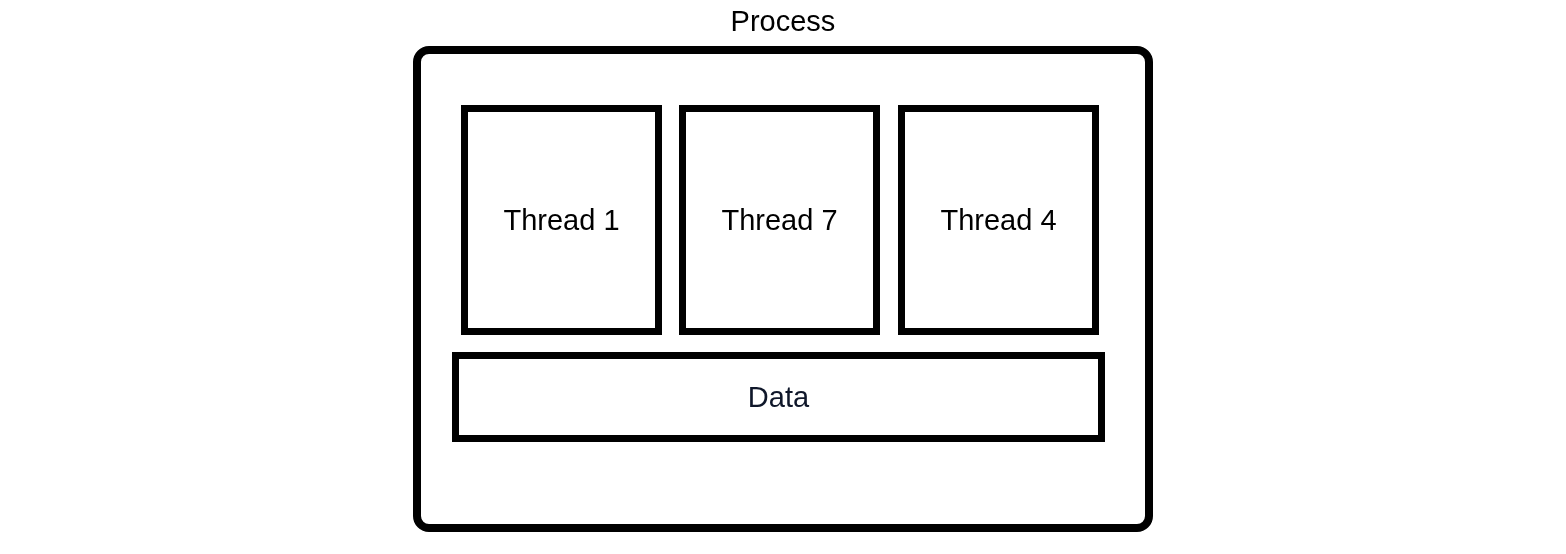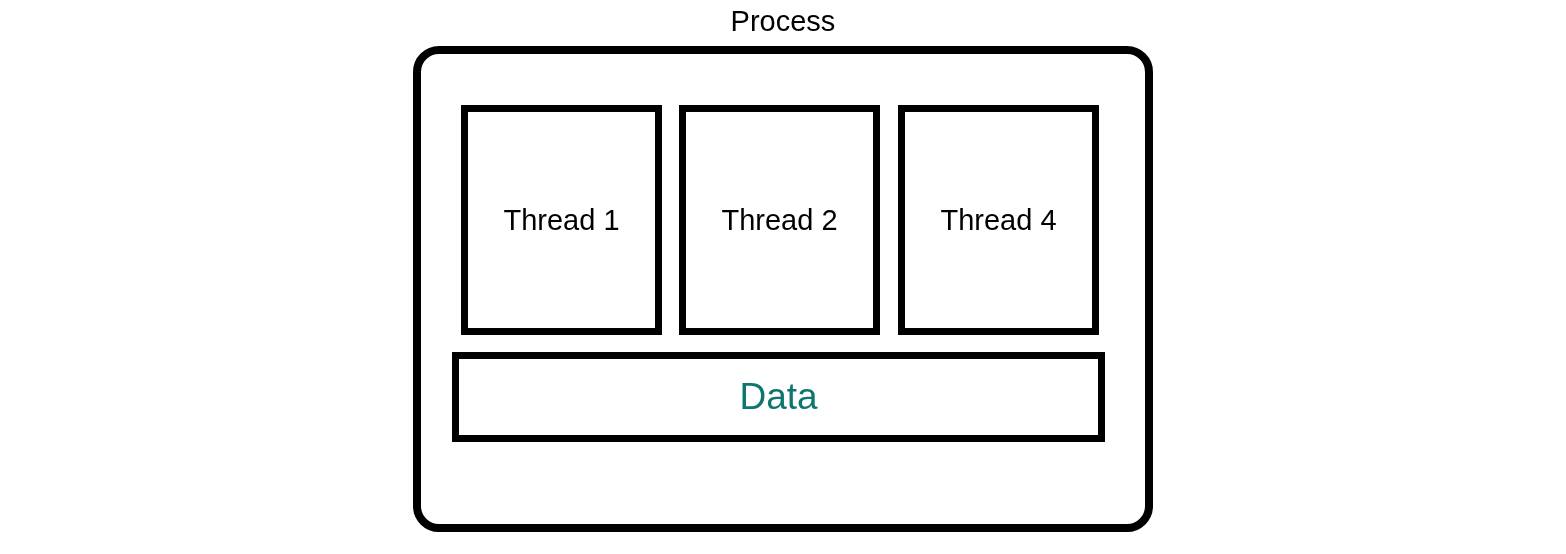--- a/index.html
+++ b/index.html
@@ -28,21 +28,21 @@
     line-height: 34px;
     color: #000000;
   }
   .process-box {
     position: absolute;
     left: 413px;
     top: 46px;
     width: 740px;
     height: 486px;
     border: 8px solid #000000;
-    border-radius: 26px;
+    border-radius: 16px;
     box-sizing: border-box;
     background: #ffffff;
   }
   .thread-box {
     position: absolute;
     top: 51px;
     width: 201px;
     height: 230px;
     border: 7px solid #000000;
     box-sizing: border-box;
@@ -61,39 +61,39 @@
     left: 31px;
     top: 298px;
     width: 653px;
     height: 90px;
     border: 7px solid #000000;
     box-sizing: border-box;
     background: #ffffff;
     display: flex;
     align-items: center;
     justify-content: center;
-    font-size: 37px;
-    color: #0f766e;
+    font-size: 29px;
+    color: #0f172a;
   }
 </style>
 </head>
 <body>
 
 <div class="canvas">
 
   <div class="process-title">Process</div>
 
   <div class="process-box">
 
     <div class="thread-box thread-1">
       <span>Thread 1</span>
     </div>
 
     <div class="thread-box thread-2">
-      <span>Thread 2</span>
+      <span>Thread 7</span>
     </div>
 
     <div class="thread-box thread-3">
       <span>Thread 4</span>
     </div>
 
     <div class="data-box">
       <span>Data</span>
     </div>
 

